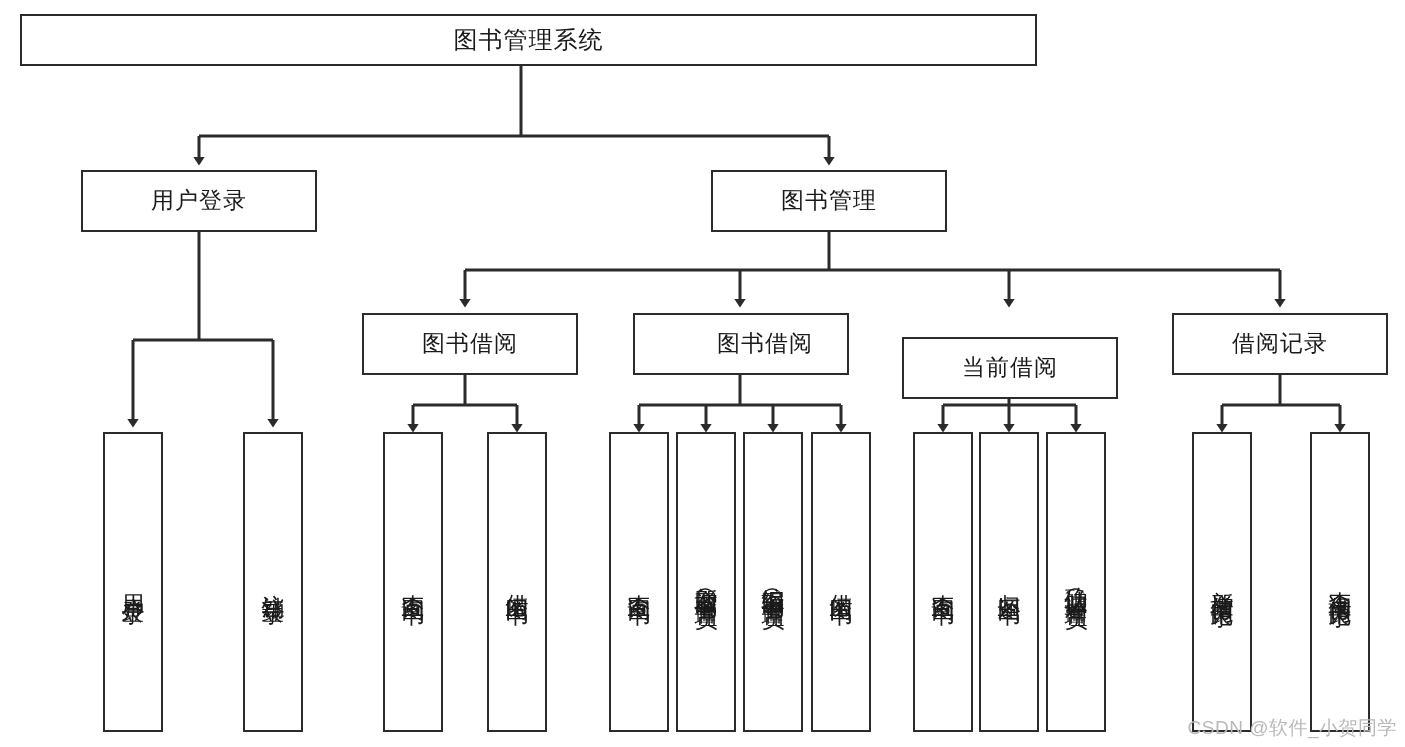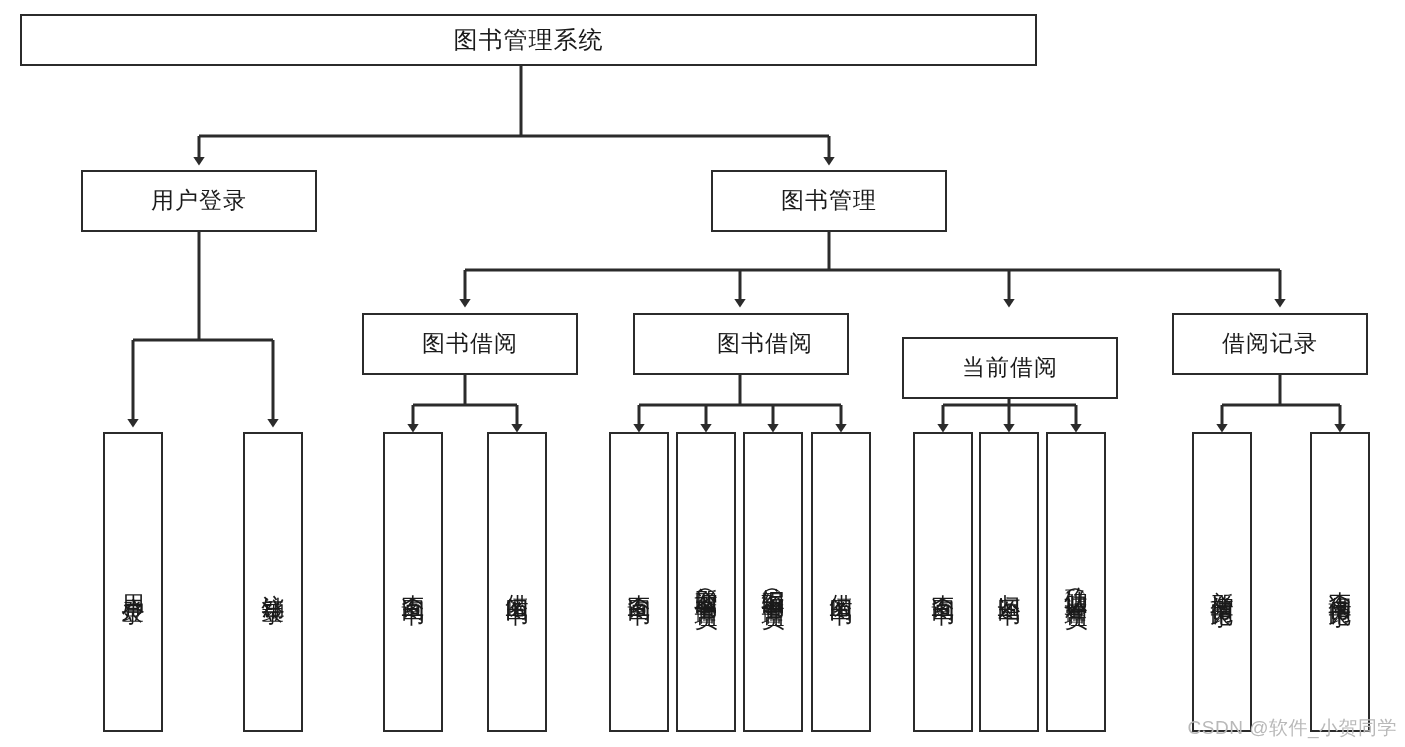--- a/index.html
+++ b/index.html
@@ -132,21 +132,21 @@
   </svg>
 
   <div class="node horiz root" style="left:20px; top:14px; width:1017px; height:52px;">图书管理系统</div>
 
   <div class="node horiz" style="left:81px; top:170px; width:236px; height:62px;">用户登录</div>
   <div class="node horiz" style="left:711px; top:170px; width:236px; height:62px;">图书管理</div>
 
   <div class="node horiz" style="left:362px; top:313px; width:216px; height:62px;">图书借阅</div>
   <div class="node horiz" style="left:633px; top:313px; width:216px; height:62px;padding-left:48px;">图书借阅</div>
   <div class="node horiz" style="left:902px; top:313px; width:216px; height:62px;margin-top:24px;">当前借阅</div>
-  <div class="node horiz" style="left:1172px; top:313px; width:196px; height:62px;">借阅记录</div>
+  <div class="node horiz" style="left:1172px; top:313px; width:216px; height:62px;">借阅记录</div>
 
   <div class="leaf" style="left:103px; top:432px; width:60px; height:300px;">
     <span class="vtext">用户登录</span>
   </div>
   <div class="leaf" style="left:243px; top:432px; width:60px; height:300px;">
     <span class="vtext">注销登录</span>
   </div>
 
   <div class="leaf" style="left:383px; top:432px; width:60px; height:300px;">
     <span class="vtext">查询图书</span>

